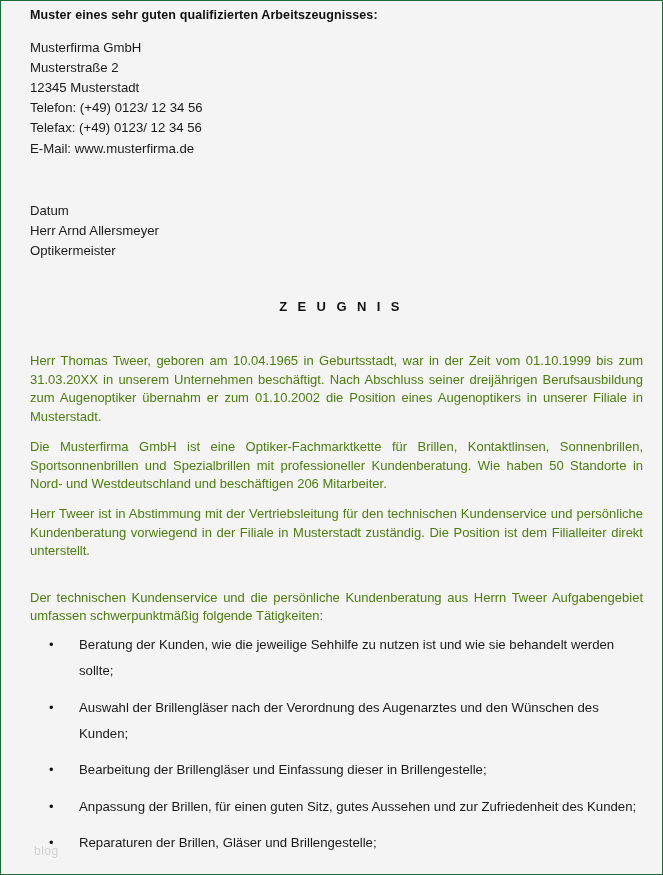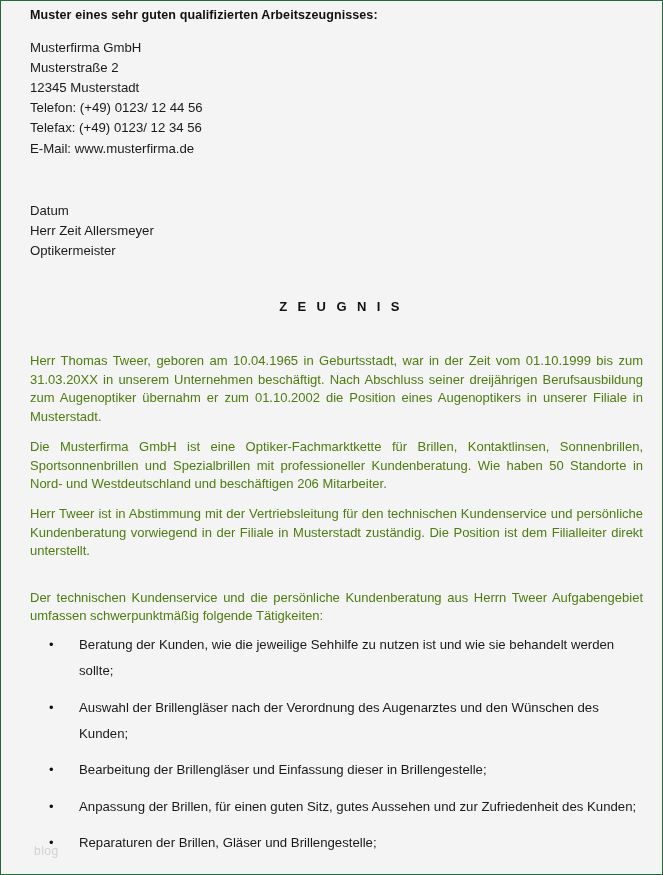--- a/index.html
+++ b/index.html
@@ -116,30 +116,30 @@
 
 <div class="page">
   <div class="sheet">
 
     <h1 class="doc-title">Muster eines sehr guten qualifizierten Arbeitszeugnisses:</h1>
 
     <div class="company-block">
       <div>Musterfirma GmbH</div>
       <div>Musterstraße 2</div>
       <div>12345 Musterstadt</div>
-      <div>Telefon: (+49) 0123/ 12 44 56</div>
+      <div>Telefon: (+49) 0123/ 12 34 56</div>
       <div>Telefax: (+49) 0123/ 12 34 56</div>
       <div>E-Mail: www.musterfirma.de</div>
     </div>
 
     <div class="spacer-lg"></div>
 
     <div class="recipient-block">
       <div>Datum</div>
-      <div>Herr Zeit Allersmeyer</div>
+      <div>Herr Arnd Allersmeyer</div>
       <div>Optikermeister</div>
     </div>
 
     <div class="spacer-md"></div>
 
     <h2 class="zeugnis-heading">Z E U G N I S</h2>
 
     <div class="spacer-md"></div>
 
     <p class="body-par">Herr Thomas Tweer, geboren am 10.04.1965 in Geburtsstadt, war in der Zeit vom 01.10.1999 bis zum 31.03.20XX in unserem Unternehmen beschäftigt. Nach Abschluss seiner dreijährigen Berufsausbildung zum Augenoptiker übernahm er zum 01.10.2002 die Position eines Augenoptikers in unserer Filiale in Musterstadt.</p>

